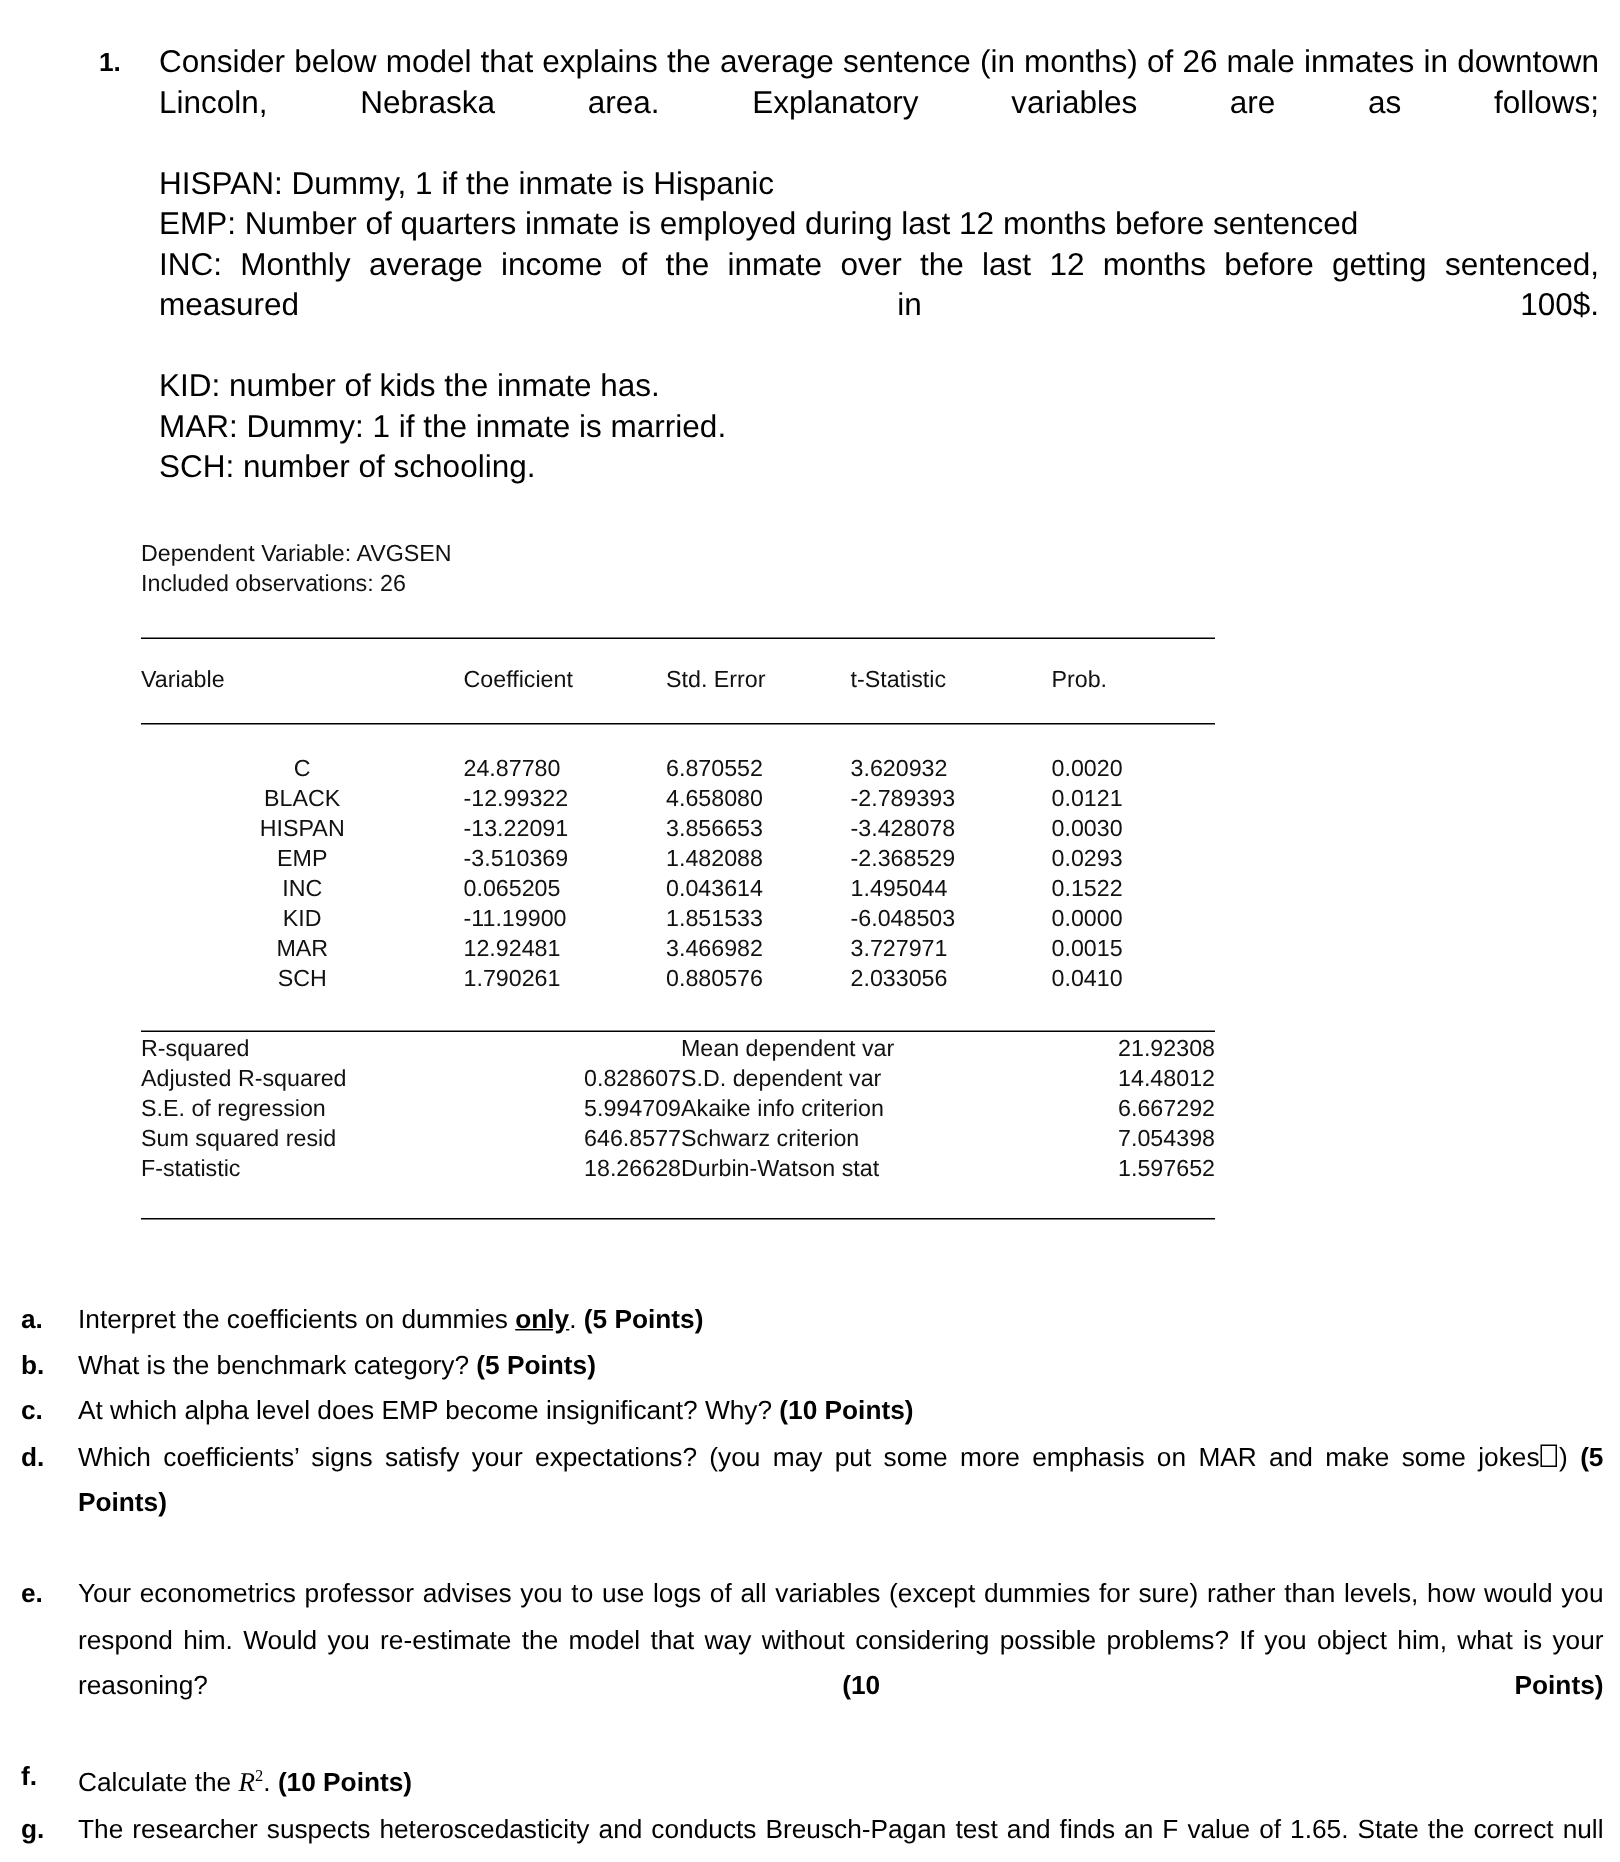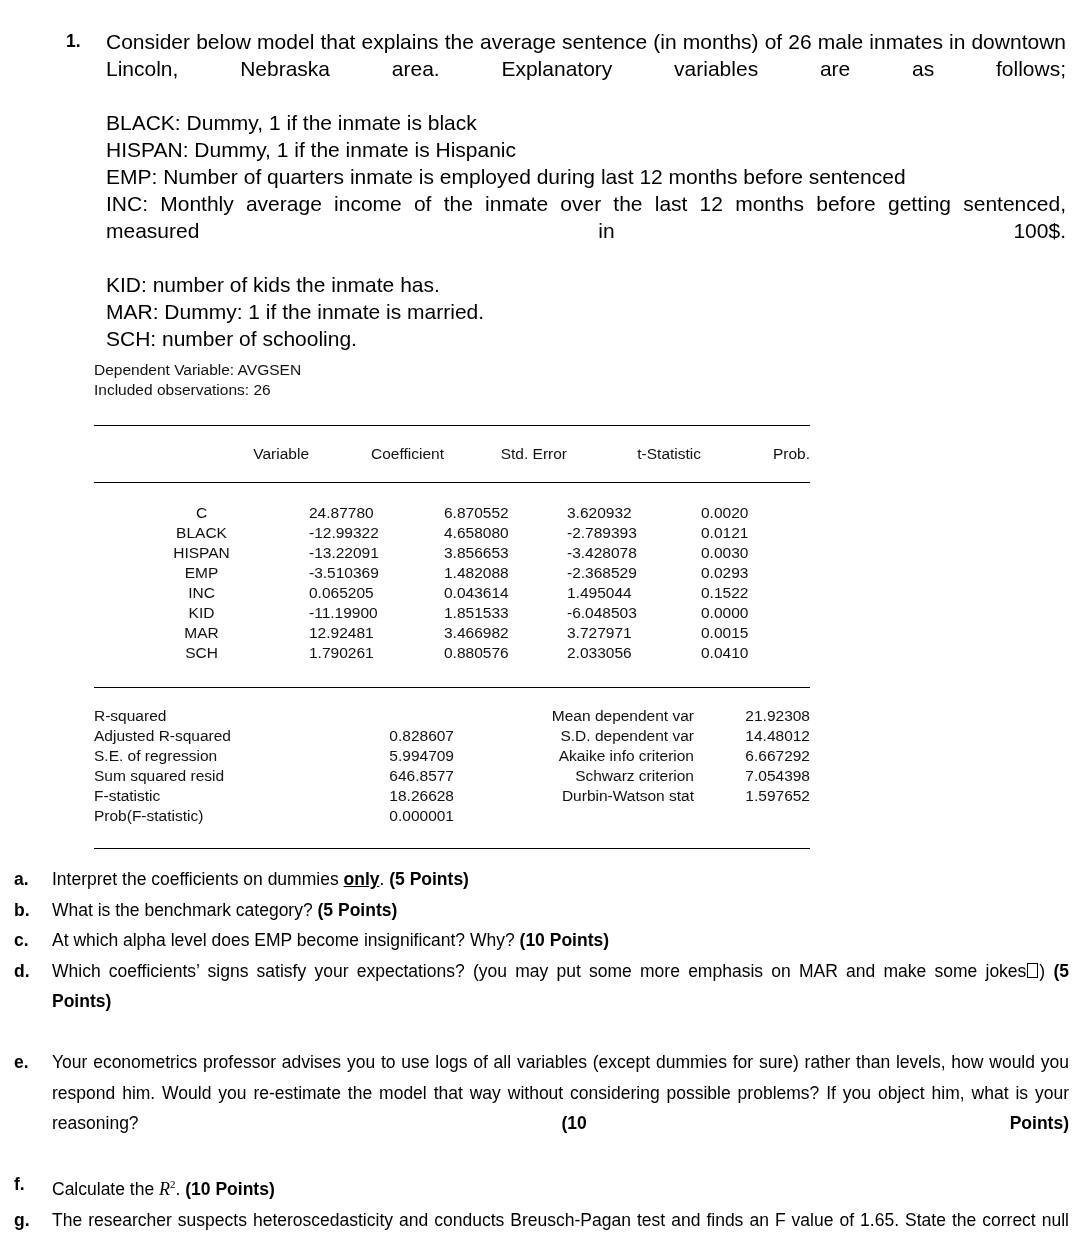--- a/index.html
+++ b/index.html
@@ -91,35 +91,35 @@
     font-weight: normal;
     font-size: 15.5px;
     line-height: 20px;
   }
   .col-var   { width: 215px; }
   .col-coef  { width: 135px; }
   .col-se    { width: 123px; }
   .col-t     { width: 134px; }
   .col-p     { width: 109px; }
 
-  .hdr-cell { text-align: right; }
+  .hdr-cell { text-align: left; }
   #ev-header-table { margin-top: 18px; }
   #ev-header-table + .ev-rule { margin-top: 18px; }
 
   .var-cell { text-align: center; }
   .num-cell { padding-right: 4px; }
   #ev-coef-table { margin-top: 20px; }
   #ev-coef-table + .ev-rule { margin-top: 24px; }
 
   
-  #ev-stats-table { margin-top: 18px; }
+  #ev-stats-table { margin-top: 2px; }
   #ev-stats-table + .ev-rule { margin-top: 22px; }
   .st-lbl-l  { width: 240px; text-align: left; }
   .st-val-l  { width: 120px; text-align: right; padding-right: 6px; }
-  .st-lbl-r  { width: 240px; text-align: right; padding-left: 10px; }
+  .st-lbl-r  { width: 240px; text-align: left; padding-left: 10px; }
   .st-val-r  { width: 116px; text-align: right; }
 
   
   #qlist {
     position: absolute;
     left: 14px;
     top: 864px;
     width: 1055px;
     font-size: 17.5px;
     line-height: 30.5px;
@@ -166,21 +166,20 @@
   }
 </style>
 </head>
 <body>
 
 <div id="q1-block">
   <div class="q1-row">
     <div class="q1-num">1.</div>
     <div class="q1-body">
       <p class="q1-lead">Consider below model that explains the average sentence (in months) of 26 male inmates in downtown Lincoln, Nebraska area. Explanatory variables are as follows;</p>
-      <p class="q1-def">BLACK:  Dummy, 1 if the inmate is black</p>
       <p class="q1-def">HISPAN: Dummy, 1 if the inmate is Hispanic</p>
       <p class="q1-def">EMP: Number of quarters inmate is employed during last 12 months before sentenced</p>
       <p class="q1-def justified">INC: Monthly average income of the inmate over the last 12 months before getting sentenced, measured in 100$.</p>
       <p class="q1-def">KID: number of kids the inmate has.</p>
       <p class="q1-def">MAR: Dummy: 1 if the inmate is married.</p>
       <p class="q1-def">SCH: number of schooling.</p>
     </div>
   </div>
 </div>
 
@@ -313,26 +312,20 @@
           <td class="st-val-l">646.8577</td>
           <td class="st-lbl-r">Schwarz criterion</td>
           <td class="st-val-r">7.054398</td>
         </tr>
         <tr>
           <td class="st-lbl-l">F-statistic</td>
           <td class="st-val-l">18.26628</td>
           <td class="st-lbl-r">Durbin-Watson stat</td>
           <td class="st-val-r">1.597652</td>
         </tr>
-        <tr>
-          <td class="st-lbl-l">Prob(F-statistic)</td>
-          <td class="st-val-l">0.000001</td>
-          <td class="st-lbl-r"></td>
-          <td class="st-val-r"></td>
-        </tr>
       </tbody>
   </table>
 
   <div class="ev-rule"></div>
 </div>
 
 <div id="qlist">
     <div class="qitem">
       <div class="qletter">a.</div>
       <div class="qtext single"><span>Interpret the coefficients on dummies </span><span class="u">only</span><span>. </span><span class="pts">(5 Points)</span></div>

